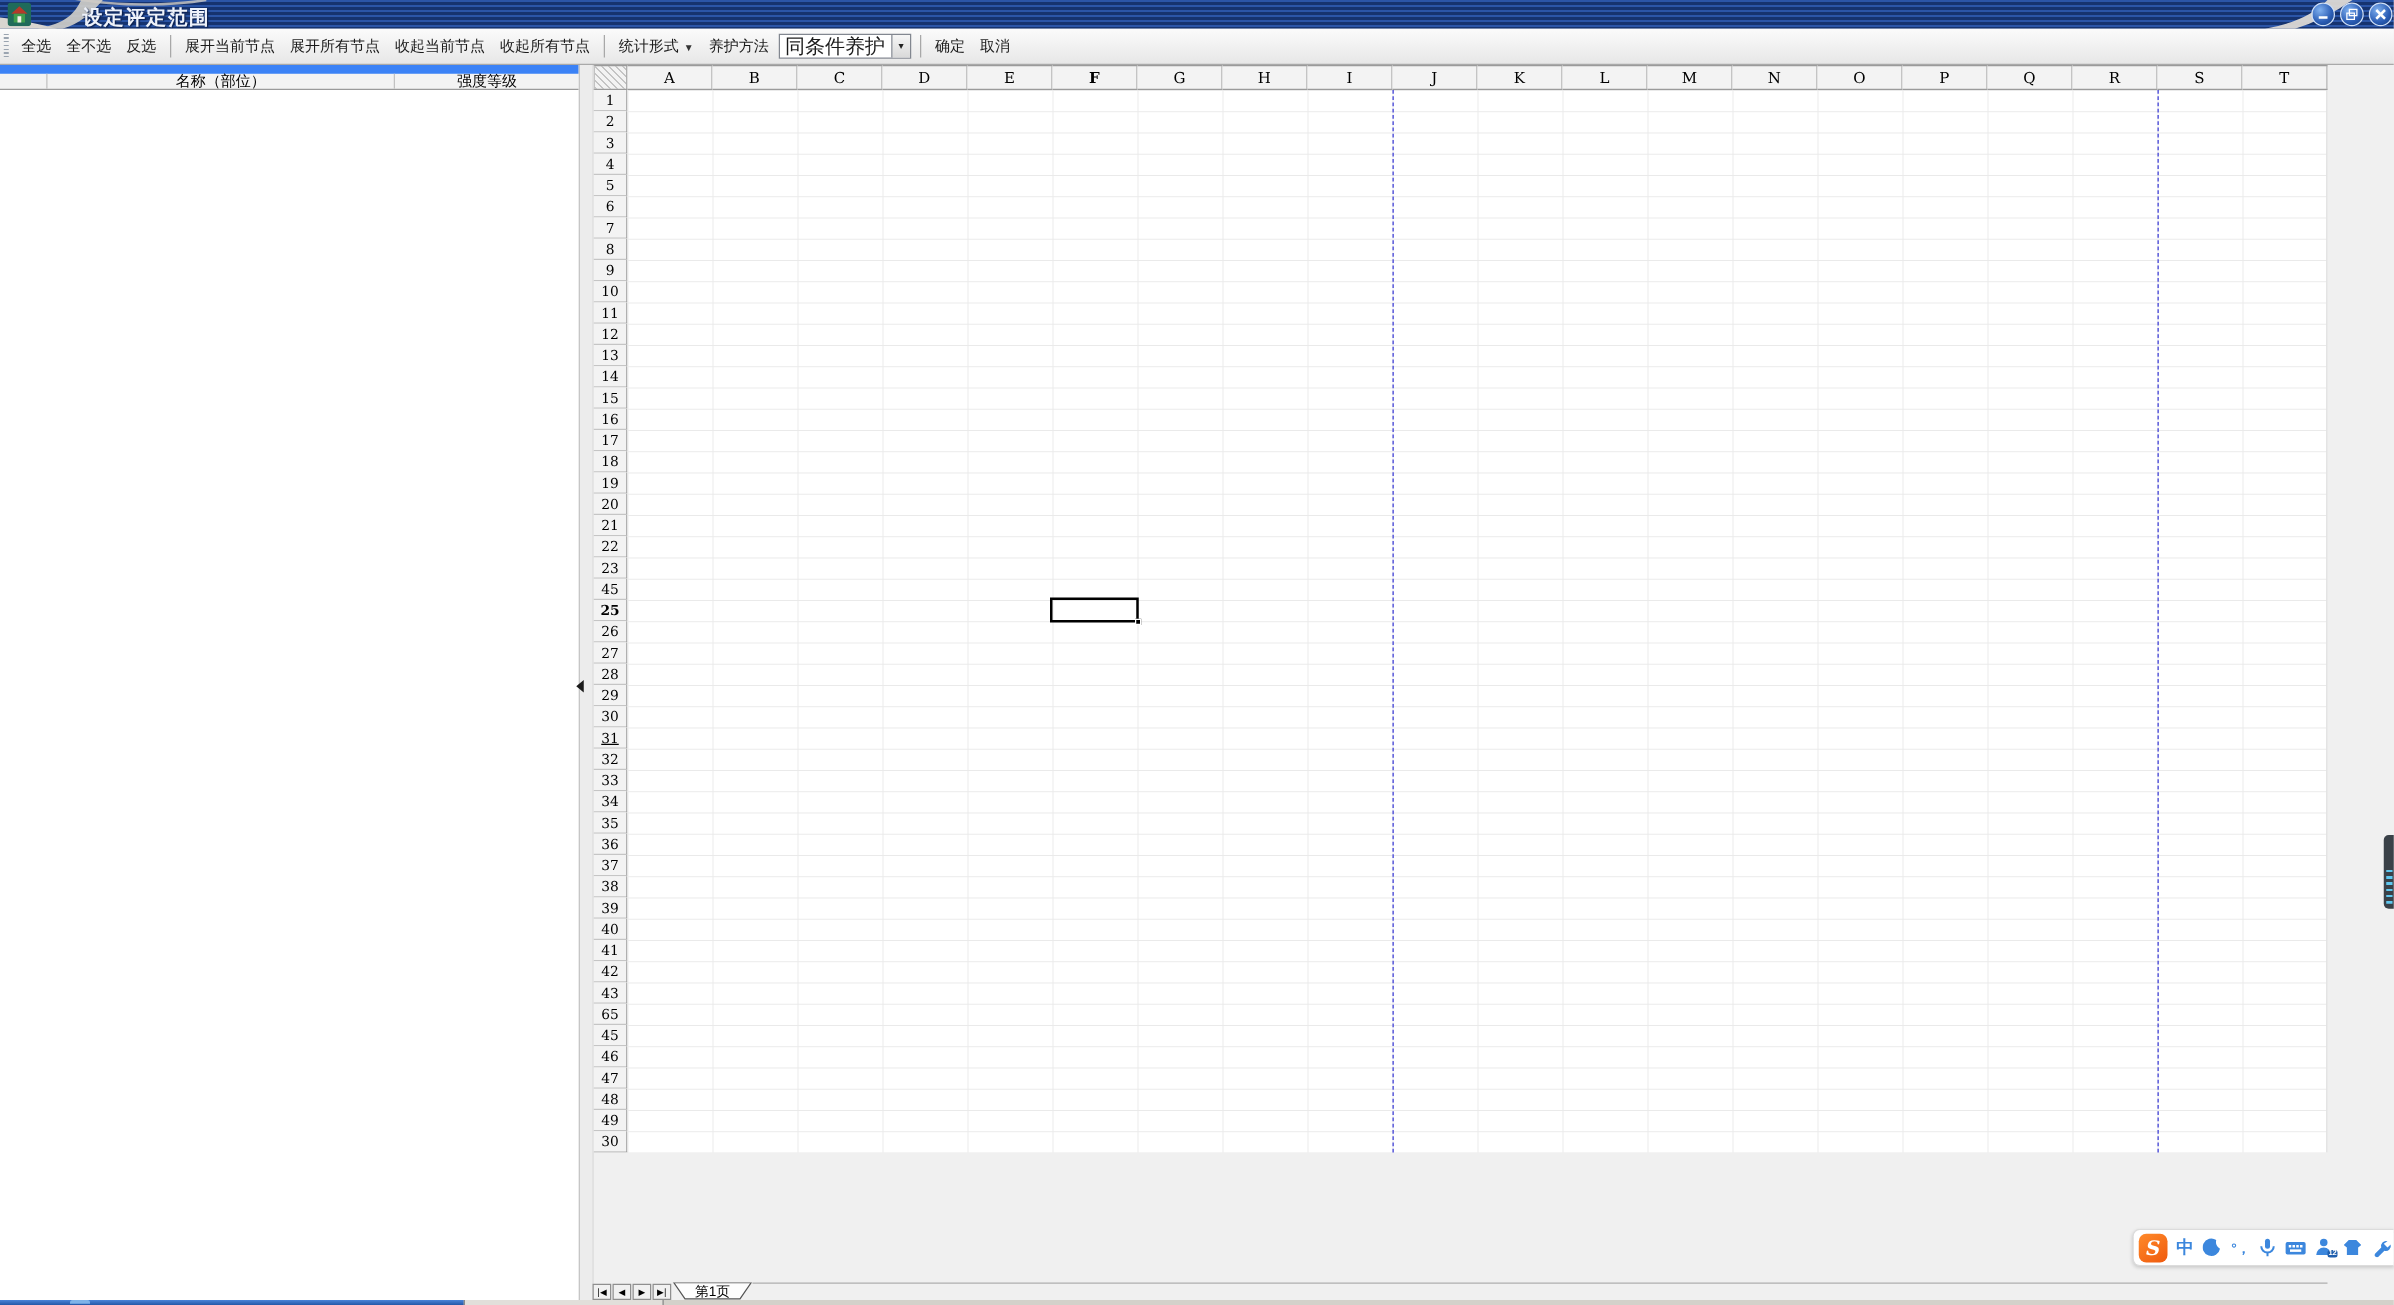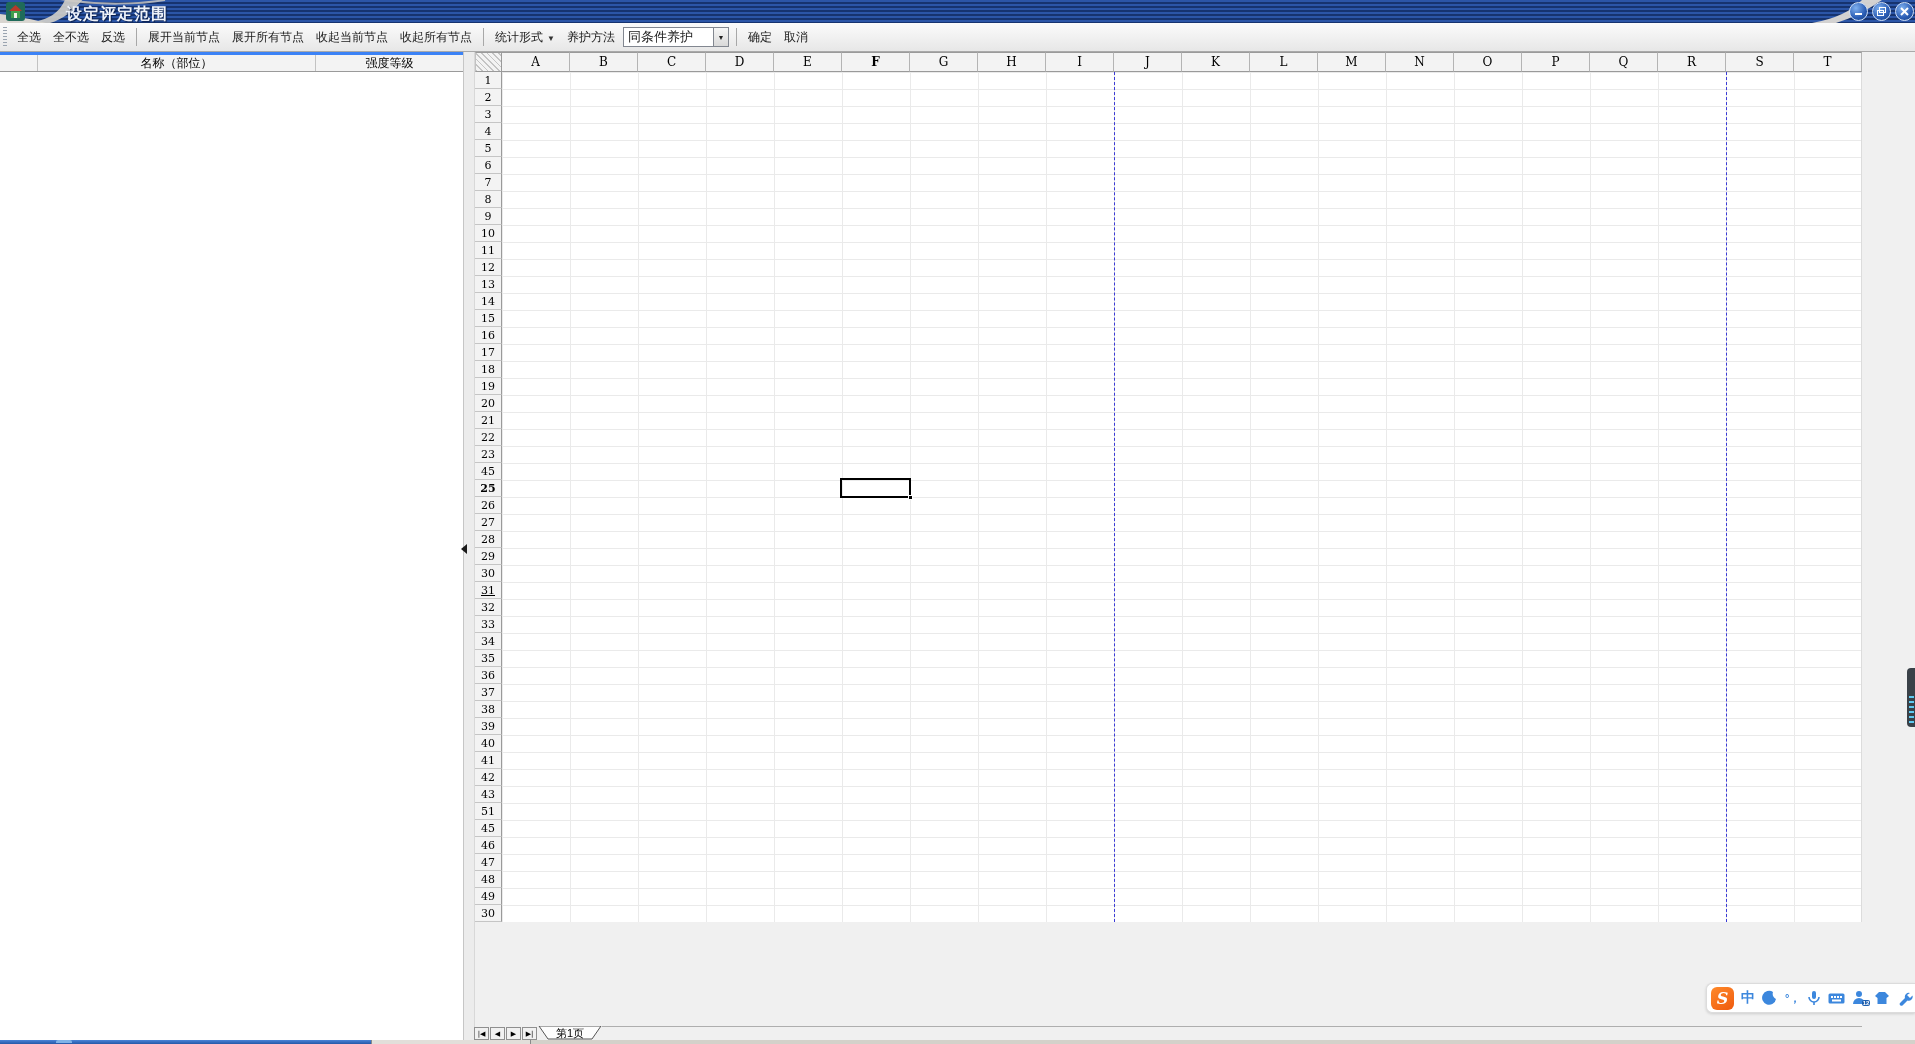--- a/index.html
+++ b/index.html
@@ -23,28 +23,28 @@
   #toolbar { left:0; top:23px; width:1915px; height:29px;
     background:linear-gradient(#fbfbfb,#e7e7e7); border-bottom:1px solid #a9a9a9;
     display:flex; align-items:center; font-size:12px; color:#1a1a1a; }
   #tb-grip { width:4px; height:20px; margin:0 4px 0 3px;
     background:repeating-linear-gradient(to bottom,#9aa4b0 0 1px,transparent 1px 3px); }
   .tb-btn { padding:2px 6px; white-space:nowrap; cursor:default; }
   .tb-sep { width:1px; height:18px; background:#a8a8a8; margin:0 5px; }
   .dd-arrow { font-size:8px; margin-left:4px; color:#333; }
   #method-combo { width:106px; height:20px; background:#fff; border:1px solid #828790;
     display:flex; align-items:center; margin:0 2px; }
-  #method-combo .val { flex:1; padding-left:4px; font-size:13px; white-space:nowrap; overflow:hidden; }
+  #method-combo .val { flex:1; padding-left:4px; font-size:16px; white-space:nowrap; overflow:hidden; }
   #combo-btn { width:15px; height:18px; background:linear-gradient(#f6f6f6,#d9d9d9);
     border-left:1px solid #828790; display:flex; align-items:center; justify-content:center;
     font-size:7px; color:#222; }
 
   
   #tree-header { left:0; top:52px; width:463px; height:20px; display:flex;
-    border-top:3px solid #3b82f6; border-bottom:1px solid #9a9a9a; background:#f3f3f3; }
+    border-top:7px solid #3b82f6; border-bottom:1px solid #9a9a9a; background:#f3f3f3; }
   .th-cell { border-right:1px solid #c2c2c2; font-size:12px; color:#000;
     display:flex; align-items:center; justify-content:center; height:100%; }
   #tree-body { left:0; top:72px; width:463px; height:968px; background:#ffffff; }
   #splitter { left:463px; top:52px; width:12px; height:988px; background:#ececec;
     border-left:1px solid #c6c6c6; border-right:1px solid #d8d8d8; }
   #splitter-arrow { left:461px; top:544px; width:0; height:0;
     border-top:5px solid transparent; border-bottom:5px solid transparent;
     border-right:6px solid #1a1a1a; }
 
   
@@ -244,21 +244,21 @@
     <div class="row-hdr" style="top: 561px; text-align: center;">34</div>
     <div class="row-hdr" style="top: 578px;">35</div>
     <div class="row-hdr" style="top: 595px;">36</div>
     <div class="row-hdr" style="top: 612px;">37</div>
     <div class="row-hdr" style="top: 629px;">38</div>
     <div class="row-hdr" style="top: 646px;">39</div>
     <div class="row-hdr" style="top: 663px;">40</div>
     <div class="row-hdr" style="top: 680px;">41</div>
     <div class="row-hdr" style="top: 697px;">42</div>
     <div class="row-hdr" style="top: 714px;">43</div>
-    <div class="row-hdr" style="top: 731px;">51</div>
+    <div class="row-hdr" style="top: 731px;">65</div>
     <div class="row-hdr" style="top: 748px;">45</div>
     <div class="row-hdr" style="top: 765px;">46</div>
     <div class="row-hdr" style="top: 782px;">47</div>
     <div class="row-hdr" style="top: 799px;">48</div>
     <div class="row-hdr" style="top: 816px;">49</div>
     <div class="row-hdr" style="top: 833px;">30</div>
   </div>
 <div class="abs" id="grid"></div>
 <div class="abs" id="overlays" style="left:0;top:0;width:0;height:0">
     <div class="page-break" style="left: 1114px;"></div>

